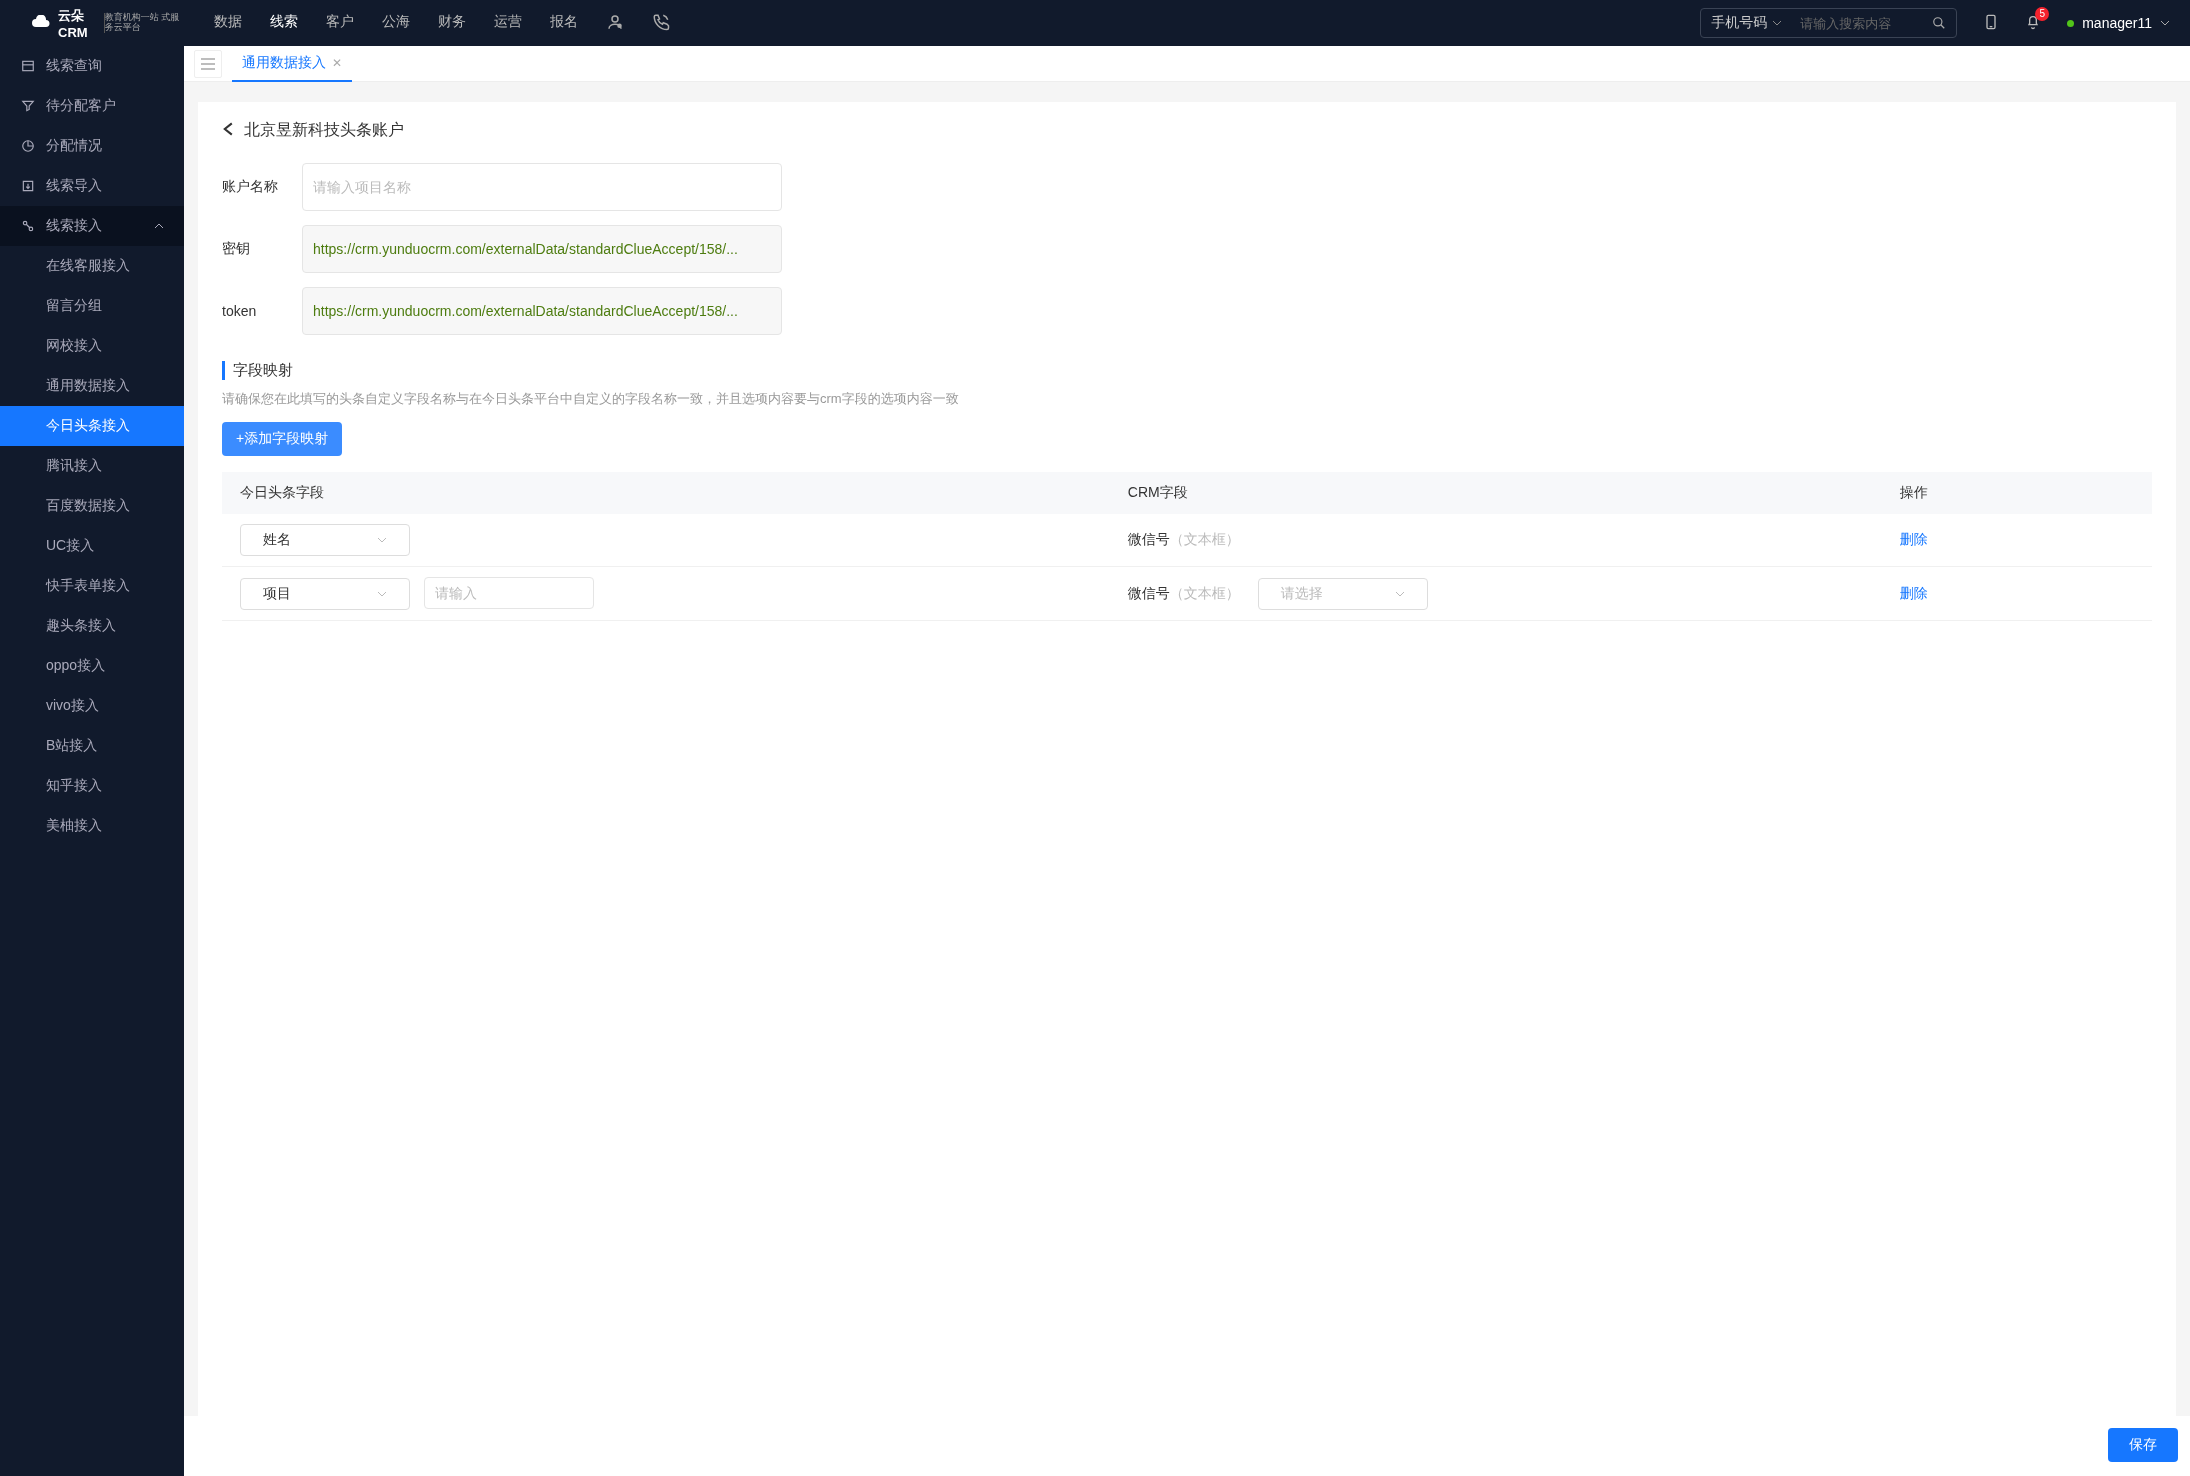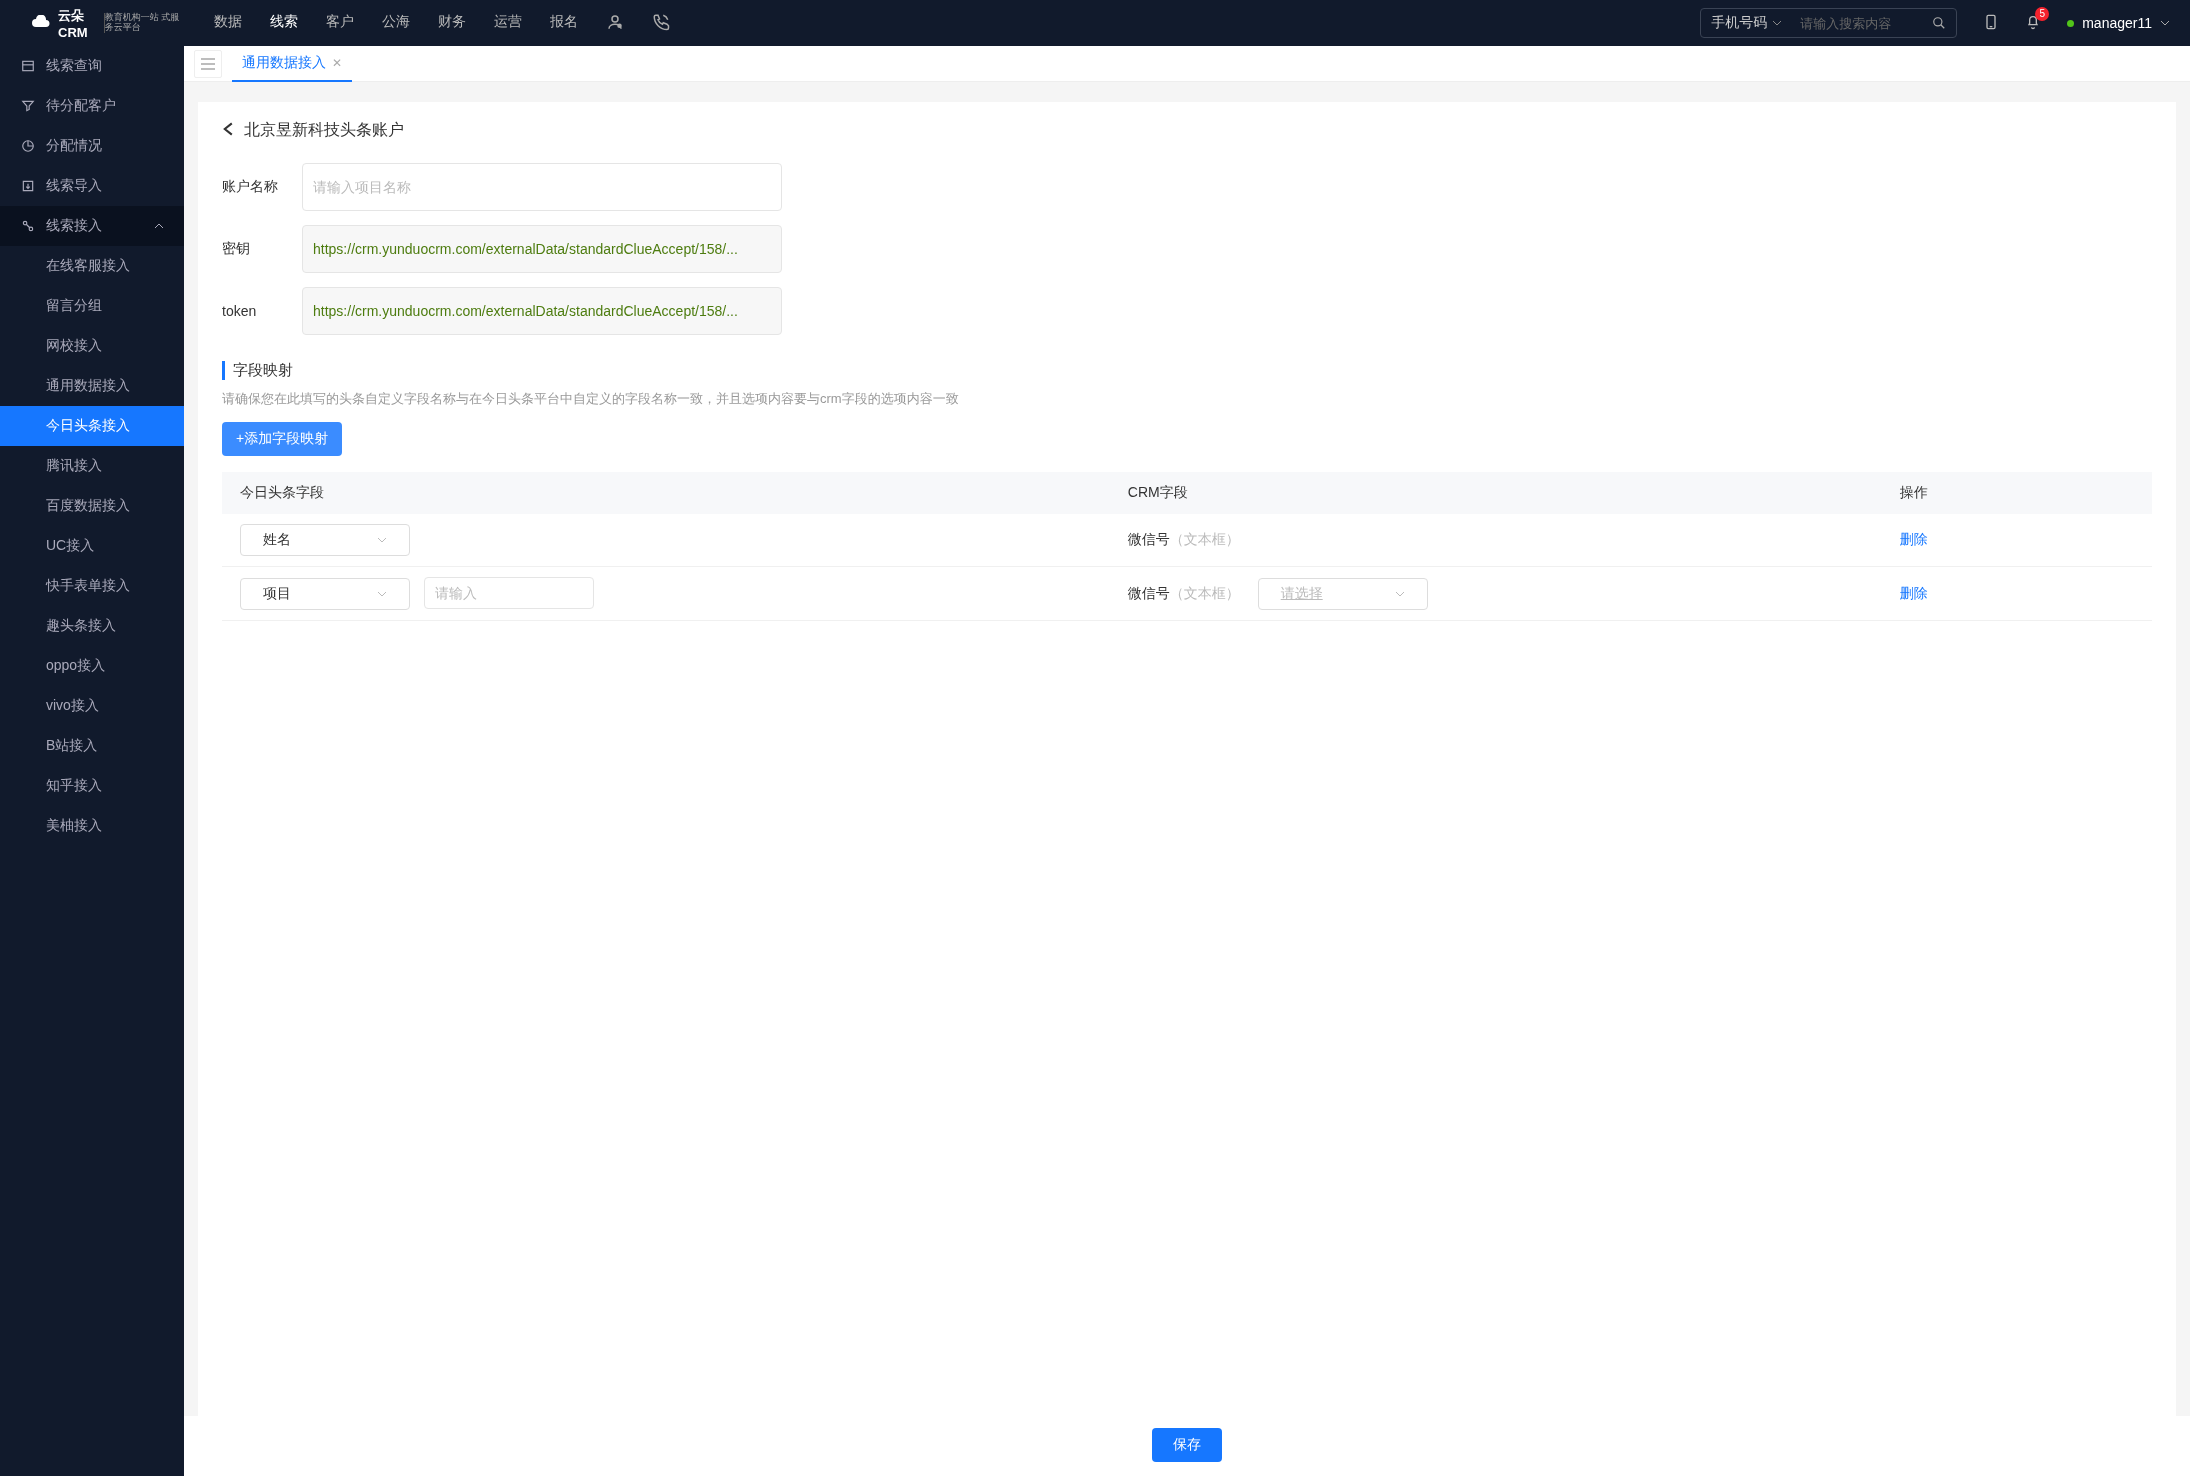--- a/index.html
+++ b/index.html
@@ -57,25 +57,25 @@
     .forminput[readonly] { background: #f7f7f7; color: #4d7c0f; }
 
     .section-title { border-left: 3px solid #1677ff; padding-left: 8px; font-size: 15px; color: #333; font-weight: 500; margin: 26px 0 10px; }
     .section-hint { color: #999; font-size: 13px; margin-bottom: 14px; }
     .add-btn { background: #3b8cff; color: #fff; border: none; height: 34px; padding: 1px 14px; border-radius: 4px; cursor: pointer; font-size: 14px; }
 
     .table { width: 100%; margin-top: 16px; border-collapse: collapse; }
     .thead th { background: #f7f8fa; text-align: left; padding: 12px 18px; font-weight: 500; color: #333; font-size: 14px; }
     .tbody td { padding: 10px 18px; border-bottom: 1px solid #f0f0f0; font-size: 14px; color: #333; }
     .sel { display: inline-flex; align-items: center; justify-content: space-between; border: 1px solid #ddd; border-radius: 4px; height: 32px; padding: 0 22px; min-width: 170px; background: #fff; cursor: pointer; color: #333; }
-    .sel.placeholder { color: #bbb; text-decoration: underline; }
+    .sel.placeholder { color: #bbb; }
     .link { color: #1677ff; cursor: pointer; }
     .muted-inline { color: #bbb; }
 
-    .footer-bar { position: sticky; bottom: 0; left: 0; right: 0; background: #fff; display: flex; justify-content: center; padding: 12px 0 14px; }
+    .footer-bar { position: sticky; bottom: 0; left: 0; right: 0; background: #fff; display: flex; justify-content: flex-end; padding: 12px 12px 14px; }
     .save-btn { background: #1677ff; color: #fff; border: none; height: 34px; width: 70px; border-radius: 4px; cursor: pointer; font-size: 14px; }
 
     .chev { display: inline-block; }
   </style>
 </head>
 <body>
 
 <div class="topbar">
   <div class="logo">
     <svg width="22" height="16">

